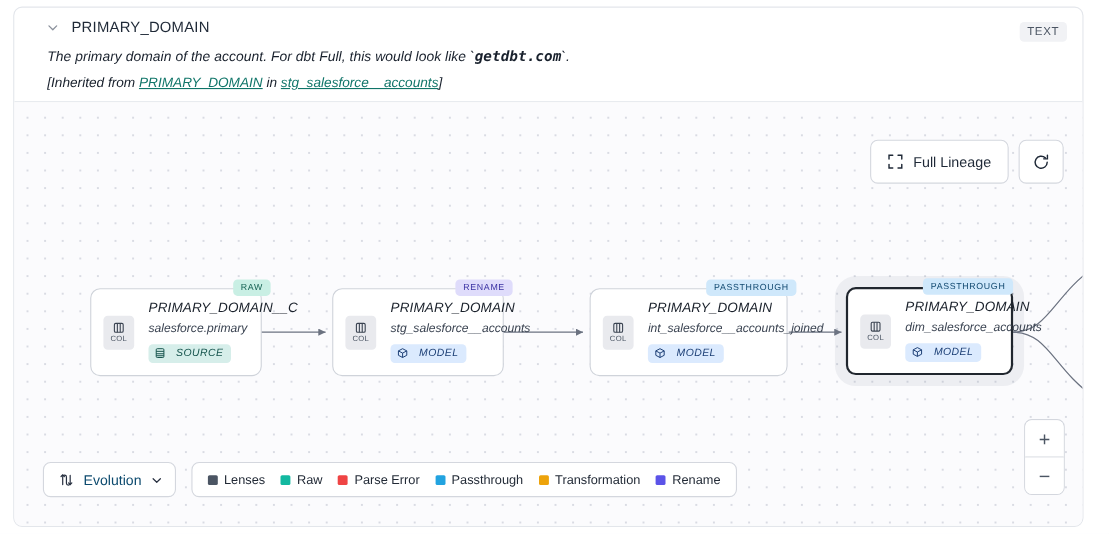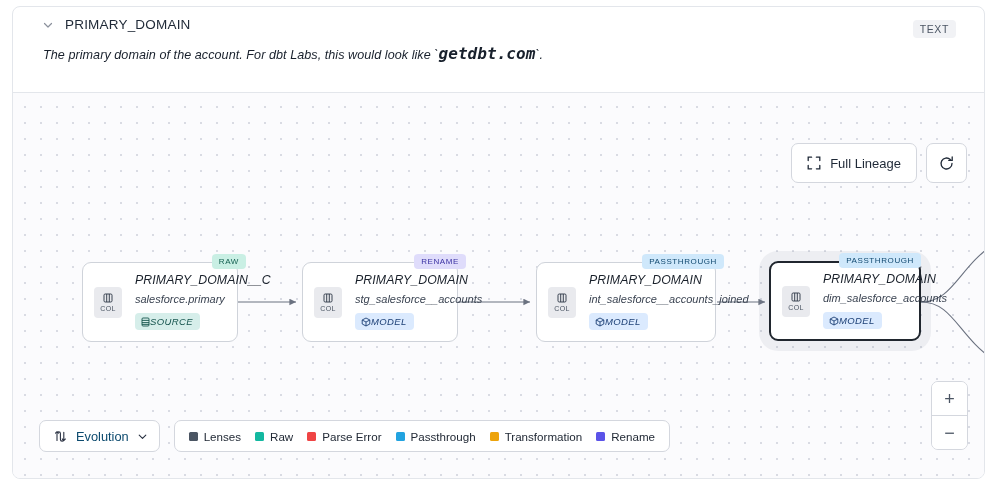--- a/index.html
+++ b/index.html
@@ -28,34 +28,34 @@
     width: 14px; height: 14px; color: #6b7280; flex: none;
     display: flex; align-items: center; justify-content: center;
     margin-left: 12px;
   }
   .chev svg { display: block; }
   .hdr-title {
     font-size: 13.5px; color: #1f2937; letter-spacing: .2px;
     font-family: "Liberation Sans", sans-serif;
   }
   .text-badge {
-    position: absolute; right: 28px; top: 13px;
+    position: absolute; right: 14px; top: 13px;
     background: #f1f2f5; color: #4b5563;
     font-size: 10.5px; letter-spacing: .6px;
     padding: 3px 7px; border-radius: 4px;
   }
   .desc {
     margin-top: 12px; margin-left: 14px;
     font-size: 12.6px; font-style: italic; color: #18202c;
     letter-spacing: .05px;
   }
   .desc code {
     font-family: "DejaVu Sans Mono", monospace;
     font-style: italic; font-weight: bold;
-    font-size: 16px;
+    font-size: 13px;
   }
   .inherit {
     margin-top: 9px; margin-left: 14px;
     font-size: 12.4px; font-style: italic; color: #18202c;
   }
   .inherit a {
     color: #107569; text-decoration: underline;
     font-style: italic;
   }
   .hdr-sep {
@@ -68,21 +68,21 @@
     position: absolute; left: 0; top: 86px;
     width: 982px; height: 386px;
     background-color: #fbfbfd;
     background-image: radial-gradient(circle, #d9dbe3 0.9px, transparent 1px);
     background-size: 16px 16px;
     background-position: 4px 6px;
     overflow: hidden;
   }
 
   
-  .ctrl-row { position: absolute; right: 28px; top: 50px; display: flex; gap: 9px; }
+  .ctrl-row { position: absolute; right: 28px; top: 34px; display: flex; gap: 9px; }
   .btn-white {
     background: #fff; border: 1px solid #d4d7de; border-radius: 7px;
     height: 40px; display: flex; align-items: center; gap: 9px;
     padding: 0 15px; font-size: 13px; color: #1f2937; cursor: pointer;
   }
   .btn-icon-sq {
     background: #fff; border: 1px solid #d4d7de; border-radius: 7px;
     width: 41px; height: 40px;
     display: flex; align-items: center; justify-content: center; cursor: pointer;
   }
@@ -118,21 +118,21 @@
   .colbox {
     width: 28px; height: 31px; background: #e9eaee; border-radius: 4px;
     display: flex; flex-direction: column; align-items: center; justify-content: center;
     gap: 1px; flex: none;
   }
   .colbox .lbl { font-size: 7px; color: #4b5563; letter-spacing: .3px; }
   .node-body { margin-left: 13px; font-style: italic; }
   .node-title { font-size: 12.3px; color: #1a212b; letter-spacing: .1px; }
   .node-sub { font-size: 11px; color: #3b4452; margin-top: 6px; }
   .chip {
-    margin-top: 8px; display: inline-flex; align-items: center; gap: 0;
+    margin-top: 8px; display: inline-flex; align-items: center; gap: 10px;
     font-size: 9.5px; letter-spacing: .4px;
     padding: 3px 7px 3px 6px; border-radius: 4px;
   }
   .chip.source { background: #d6eeea; color: #14534c; }
   .chip.model  { background: #dbeafe; color: #1c3f75; }
   .tag {
     position: absolute; top: -9px;
     font-size: 8px; letter-spacing: .6px;
     padding: 3px 7px; border-radius: 4px; white-space: nowrap;
   }
@@ -174,23 +174,26 @@
       <span class="chev">
         <svg width="12" height="12" viewBox="0 0 12 12" fill="none">
             <path d="M2.5 4.5L6 8l3.5-3.5" stroke="#8b919c" stroke-width="1.2" stroke-linecap="round" stroke-linejoin="round"></path>
           </svg>
       </span>
       <span class="hdr-title">PRIMARY_DOMAIN</span>
     </div>
     <span class="text-badge">TEXT</span>
 
     <div class="desc">
-      <span>The primary domain of the account. For dbt Labs, this would look like `</span><code>getdbt.com</code><span>`.</span>
-    </div>
-
+      <span>The primary domain of the account. For dbt Full, this would look like `</span><code>getdbt.com</code><span>`.</span>
+    </div>
+
+    <div class="inherit">
+      <span>[Inherited from </span><a href="#">PRIMARY_DOMAIN</a><span> in </span><a href="#">stg_salesforce__accounts</a><span>]</span>
+    </div>
     <div class="hdr-sep"></div>
   </div>
 
   <div class="canvas">
 
     <svg class="edges">
       <defs>
         <marker id="ah" markerWidth="7" markerHeight="7" refX="6" refY="3" orient="auto">
           <path d="M0,0 L6,3 L0,6 z" fill="#6b7280"></path>
         </marker>

